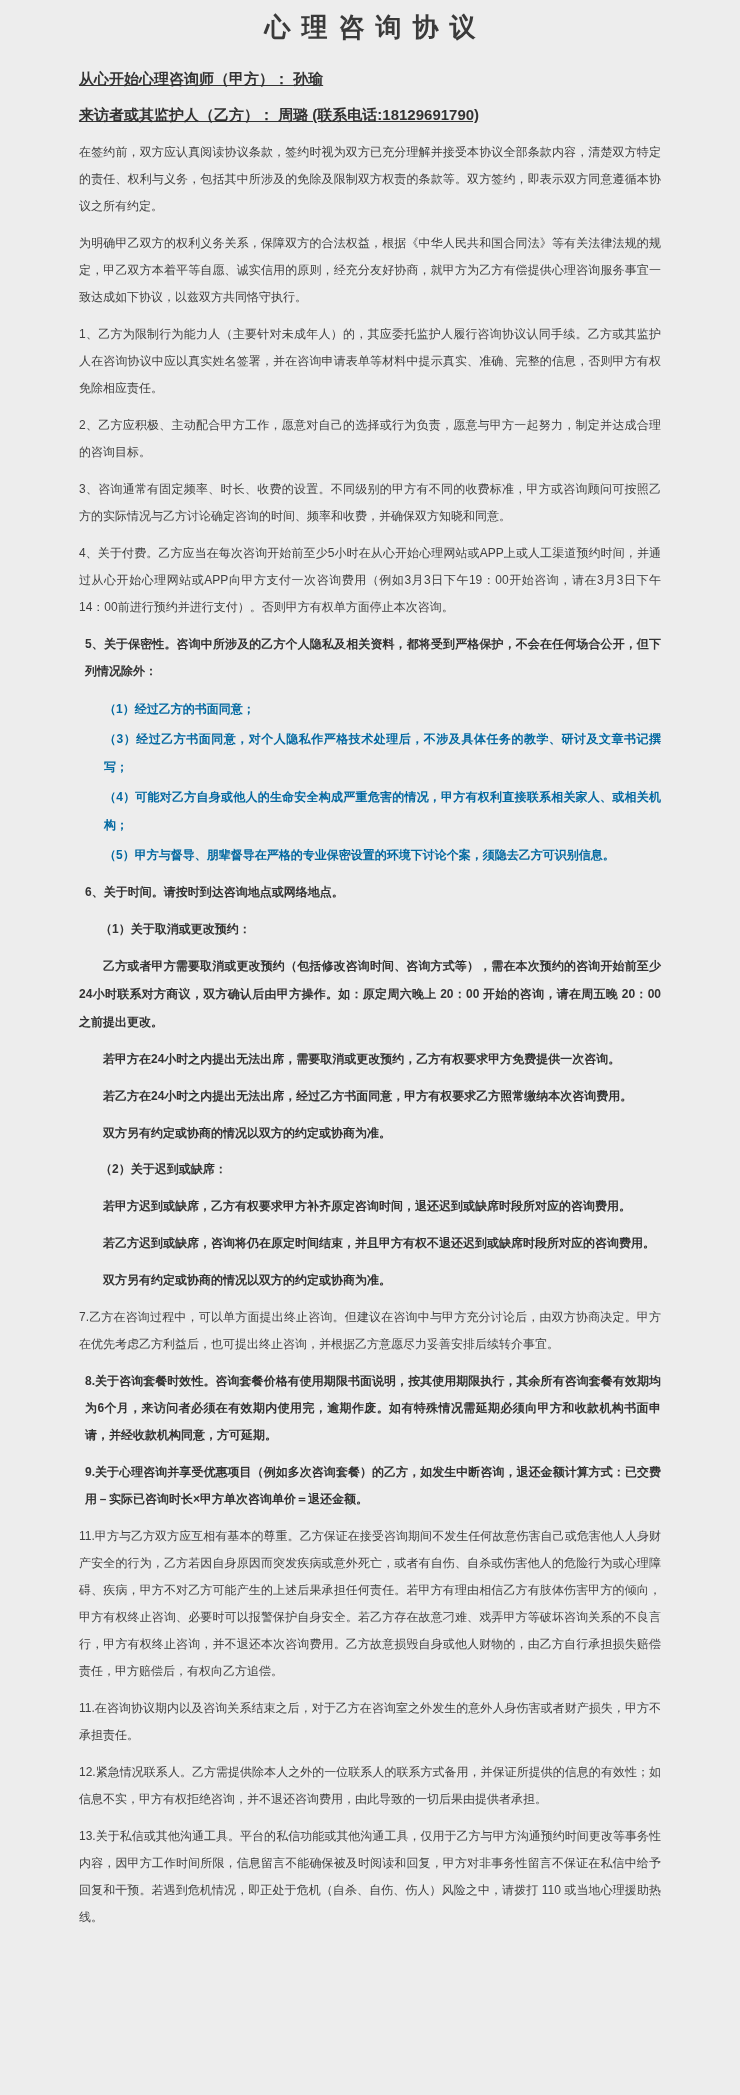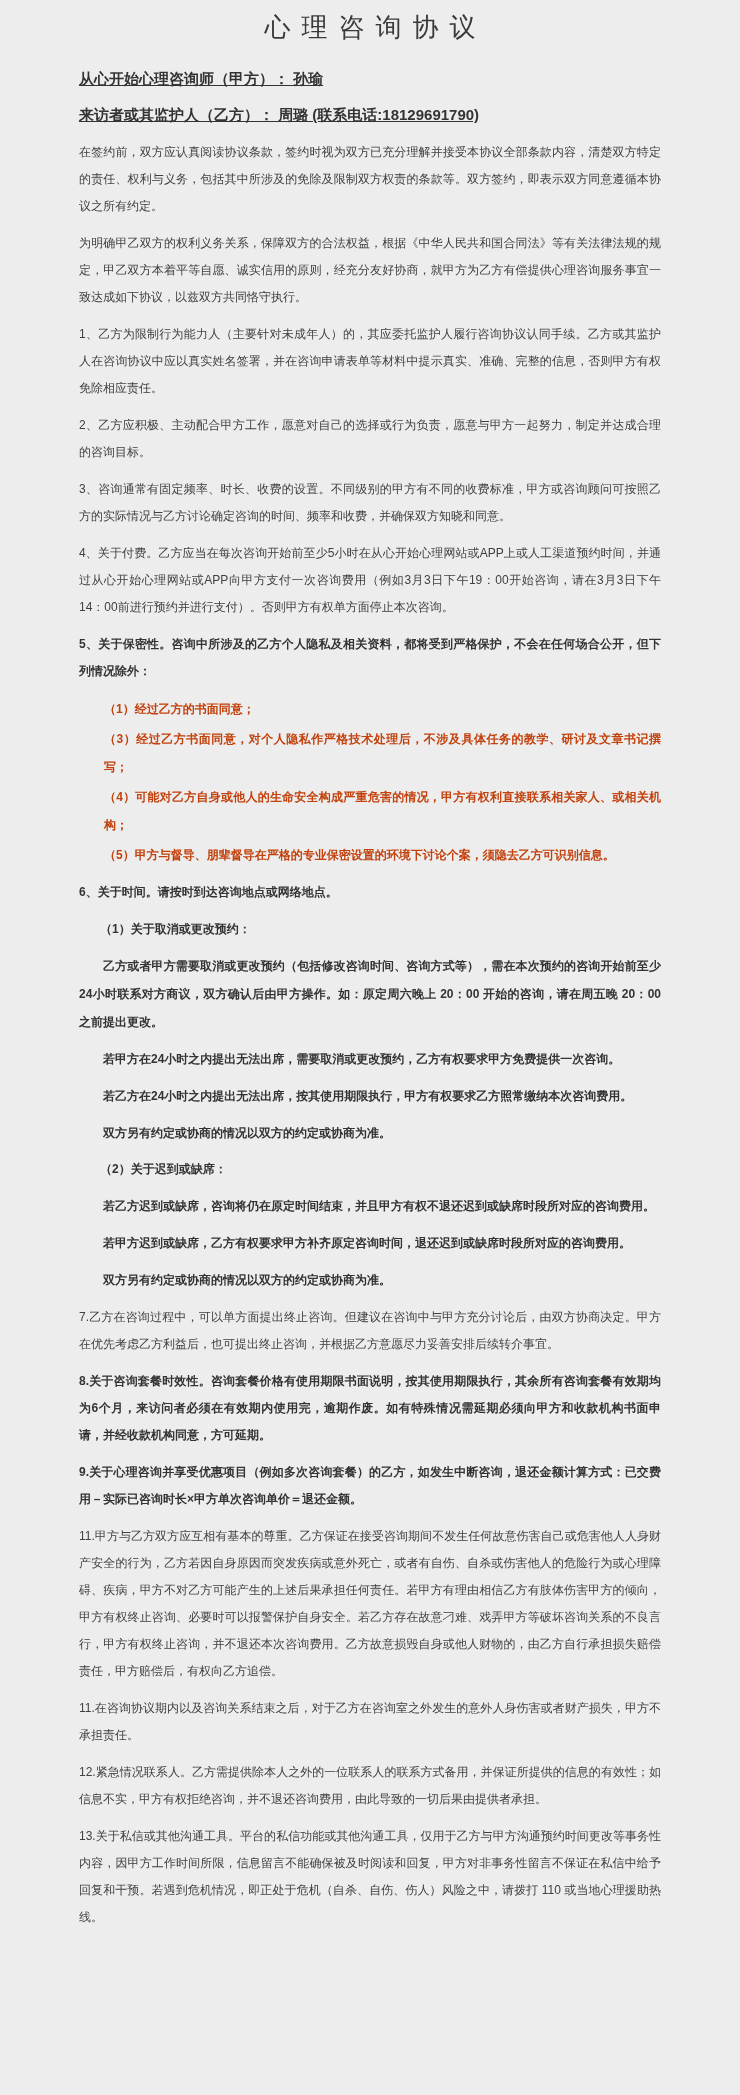--- a/index.html
+++ b/index.html
@@ -13,21 +13,21 @@
     min-height: 2095px;
     margin: 0 auto;
     background: #ededed;
     box-sizing: border-box;
     padding: 8px 79px 30px 79px;
     color: #3d3d3d;
   }
   .doc-title {
     text-align: center;
     font-size: 26px;
-    font-weight: 400;
+    font-weight: 700;
     color: #3a3a3a;
     letter-spacing: 11px;
     margin: 2px 0 22px 0;
     text-indent: 11px; 
   }
   .party-line {
     font-size: 15px;
     font-weight: 700;
     color: #333;
     line-height: 24px;
@@ -37,23 +37,23 @@
   .clauses { margin-top: 6px; }
   .para {
     font-size: 12px;
     line-height: 27px;
     margin: 10px 0;
     color: #404040;
     text-align: justify;
   }
   .para.intro { }
   .para.clause { }
-  .para.clause-bold { font-weight: 700; color: #333; }
+  .para.clause-bold { font-weight: 700; color: #333; margin-left: 6px; }
   .para.sub-item-bold {
-    font-weight: 700; color: #c2410c;
+    font-weight: 700; color: #0369a1;
     padding-left: 25px;
     margin: 2px 0;
     line-height: 28px;
   }
   .para.sub-head-bold {
     font-weight: 700; color: #333;
     padding-left: 21px;
     margin: 3px 0;
   }
   .para.sub-para-bold {
@@ -83,25 +83,25 @@
       <p class="para clause">4、关于付费。乙方应当在每次咨询开始前至少5小时在从心开始心理网站或APP上或人工渠道预约时间，并通过从心开始心理网站或APP向甲方支付一次咨询费用（例如3月3日下午19：00开始咨询，请在3月3日下午14：00前进行预约并进行支付）。否则甲方有权单方面停止本次咨询。</p>
       <p class="para clause-bold">5、关于保密性。咨询中所涉及的乙方个人隐私及相关资料，都将受到严格保护，不会在任何场合公开，但下列情况除外：</p>
       <p class="para sub-item-bold">（1）经过乙方的书面同意；</p>
       <p class="para sub-item-bold">（3）经过乙方书面同意，对个人隐私作严格技术处理后，不涉及具体任务的教学、研讨及文章书记撰写；</p>
       <p class="para sub-item-bold">（4）可能对乙方自身或他人的生命安全构成严重危害的情况，甲方有权利直接联系相关家人、或相关机构；</p>
       <p class="para sub-item-bold">（5）甲方与督导、朋辈督导在严格的专业保密设置的环境下讨论个案，须隐去乙方可识别信息。</p>
       <p class="para clause-bold">6、关于时间。请按时到达咨询地点或网络地点。</p>
       <p class="para sub-head-bold">（1）关于取消或更改预约：</p>
       <p class="para sub-para-bold">乙方或者甲方需要取消或更改预约（包括修改咨询时间、咨询方式等），需在本次预约的咨询开始前至少24小时联系对方商议，双方确认后由甲方操作。如：原定周六晚上 20：00 开始的咨询，请在周五晚 20：00 之前提出更改。</p>
       <p class="para sub-para-bold">若甲方在24小时之内提出无法出席，需要取消或更改预约，乙方有权要求甲方免费提供一次咨询。</p>
-      <p class="para sub-para-bold">若乙方在24小时之内提出无法出席，按其使用期限执行，甲方有权要求乙方照常缴纳本次咨询费用。</p>
+      <p class="para sub-para-bold">若乙方在24小时之内提出无法出席，经过乙方书面同意，甲方有权要求乙方照常缴纳本次咨询费用。</p>
       <p class="para sub-para-bold">双方另有约定或协商的情况以双方的约定或协商为准。</p>
       <p class="para sub-head-bold">（2）关于迟到或缺席：</p>
+      <p class="para sub-para-bold">若甲方迟到或缺席，乙方有权要求甲方补齐原定咨询时间，退还迟到或缺席时段所对应的咨询费用。</p>
       <p class="para sub-para-bold">若乙方迟到或缺席，咨询将仍在原定时间结束，并且甲方有权不退还迟到或缺席时段所对应的咨询费用。</p>
-      <p class="para sub-para-bold">若甲方迟到或缺席，乙方有权要求甲方补齐原定咨询时间，退还迟到或缺席时段所对应的咨询费用。</p>
       <p class="para sub-para-bold">双方另有约定或协商的情况以双方的约定或协商为准。</p>
       <p class="para clause">7.乙方在咨询过程中，可以单方面提出终止咨询。但建议在咨询中与甲方充分讨论后，由双方协商决定。甲方在优先考虑乙方利益后，也可提出终止咨询，并根据乙方意愿尽力妥善安排后续转介事宜。</p>
       <p class="para clause-bold">8.关于咨询套餐时效性。咨询套餐价格有使用期限书面说明，按其使用期限执行，其余所有咨询套餐有效期均为6个月，来访问者必须在有效期内使用完，逾期作废。如有特殊情况需延期必须向甲方和收款机构书面申请，并经收款机构同意，方可延期。</p>
       <p class="para clause-bold">9.关于心理咨询并享受优惠项目（例如多次咨询套餐）的乙方，如发生中断咨询，退还金额计算方式：已交费用－实际已咨询时长×甲方单次咨询单价＝退还金额。</p>
       <p class="para clause">11.甲方与乙方双方应互相有基本的尊重。乙方保证在接受咨询期间不发生任何故意伤害自己或危害他人人身财产安全的行为，乙方若因自身原因而突发疾病或意外死亡，或者有自伤、自杀或伤害他人的危险行为或心理障碍、疾病，甲方不对乙方可能产生的上述后果承担任何责任。若甲方有理由相信乙方有肢体伤害甲方的倾向，甲方有权终止咨询、必要时可以报警保护自身安全。若乙方存在故意刁难、戏弄甲方等破坏咨询关系的不良言行，甲方有权终止咨询，并不退还本次咨询费用。乙方故意损毁自身或他人财物的，由乙方自行承担损失赔偿责任，甲方赔偿后，有权向乙方追偿。</p>
       <p class="para clause">11.在咨询协议期内以及咨询关系结束之后，对于乙方在咨询室之外发生的意外人身伤害或者财产损失，甲方不承担责任。</p>
       <p class="para clause">12.紧急情况联系人。乙方需提供除本人之外的一位联系人的联系方式备用，并保证所提供的信息的有效性；如信息不实，甲方有权拒绝咨询，并不退还咨询费用，由此导致的一切后果由提供者承担。</p>
       <p class="para clause">13.关于私信或其他沟通工具。平台的私信功能或其他沟通工具，仅用于乙方与甲方沟通预约时间更改等事务性内容，因甲方工作时间所限，信息留言不能确保被及时阅读和回复，甲方对非事务性留言不保证在私信中给予回复和干预。若遇到危机情况，即正处于危机（自杀、自伤、伤人）风险之中，请拨打 110 或当地心理援助热线。</p>
     </div>
 

